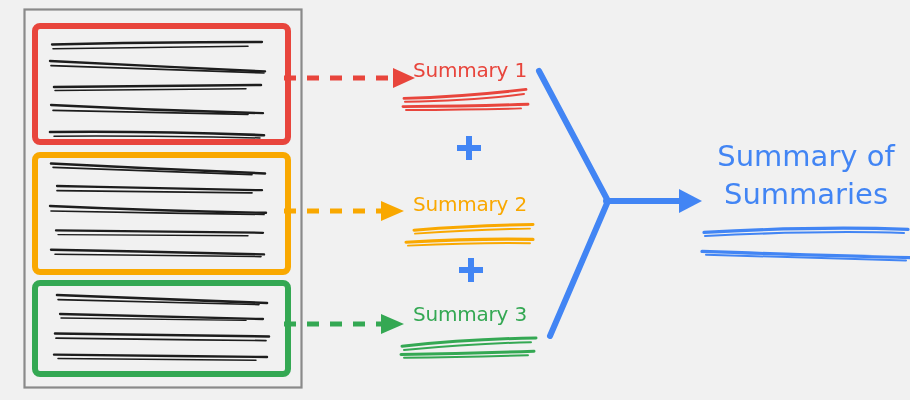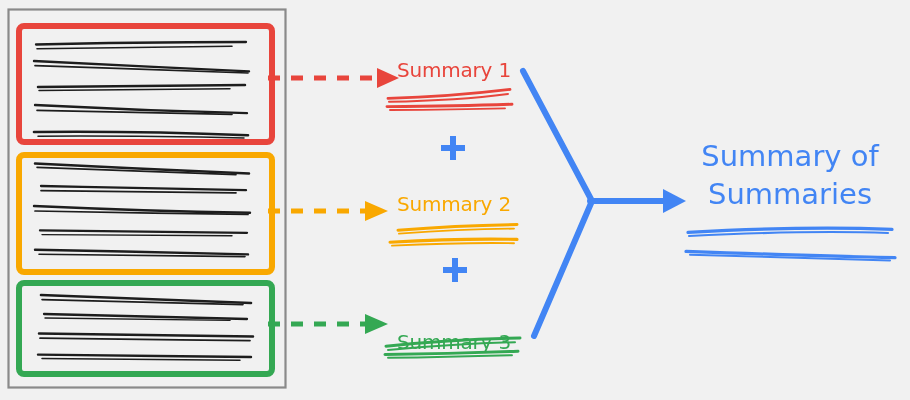--- a/index.html
+++ b/index.html
@@ -9,21 +9,21 @@
   }
   body {
     width: 910px;
     height: 400px;
     position: relative;
     overflow: hidden;
     font-family: "DejaVu Sans", "Liberation Sans", sans-serif;
   }
   #stage {
     position: absolute;
-    left: 0; top: 0;
+    left: 16px; top: 0;
     width: 833px;
     height: 400px;
     background: #f1f1f1;
   }
   svg.layer {
     position: absolute;
     left: 0; top: 0;
     width: 910px;
     height: 400px;
     overflow: visible;
@@ -33,21 +33,21 @@
     white-space: nowrap;
     font-family: "DejaVu Sans", "Liberation Sans", sans-serif;
     font-weight: 400;
   }
   .summary-label {
     font-size: 20px;
     letter-spacing: -0.2px;
   }
   #label-summary-1 { left: 397px; top: 58px; color: #e8453c; }
   #label-summary-2 { left: 397px; top: 192px; color: #f9a800; text-align: center; }
-  #label-summary-3 { left: 397px; top: 302px; color: #34a853; margin-top: 28px; }
+  #label-summary-3 { left: 397px; top: 302px; color: #34a853; }
 
   #label-final {
     left: 684px;
     top: 137px;
     width: 212px;
     text-align: center;
     font-size: 29px;
     line-height: 38px;
     color: #4285f4;
     white-space: normal;

